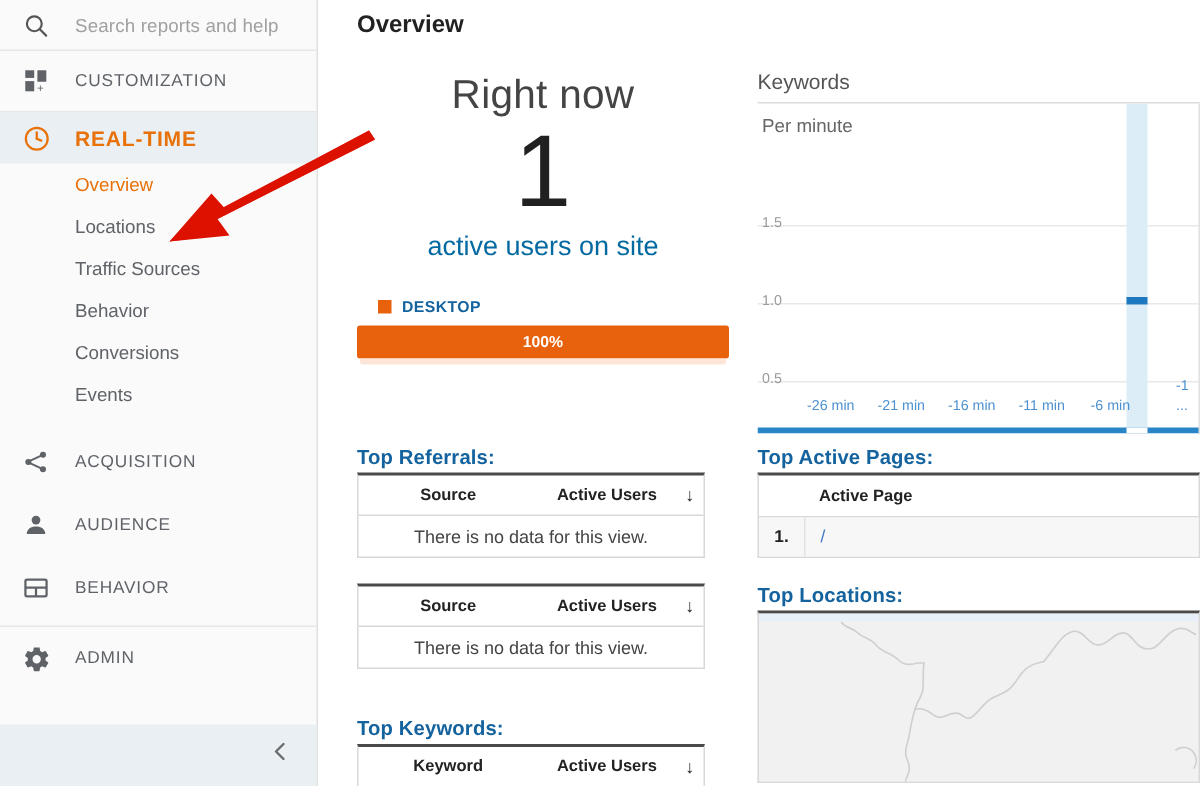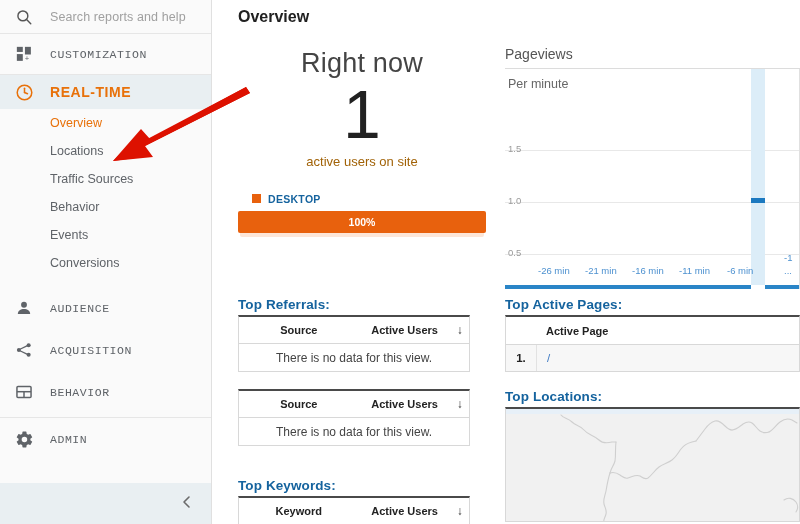--- a/index.html
+++ b/index.html
@@ -24,21 +24,21 @@
   .search-ph{
     font-size:12.5px;color:#a0a0a0;margin-left:14px;letter-spacing:.1px;
   }
   .sep{height:1px;background:#e6e6e6;width:100%;}
 
   .nav-top{
     height:40px;display:flex;align-items:center;padding-left:12px;box-sizing:border-box;
   }
   .nav-icon{width:24px;flex:0 0 24px;display:flex;align-items:center;justify-content:center;}
   .nav-label{
-    margin-left:14px;font-size:11.5px;color:#5f6368;letter-spacing:.55px;font-weight:400;font-family:Liberation Mono, monospace;
+    margin-left:14px;font-size:11.5px;color:#5f6368;letter-spacing:.55px;font-weight:400;
   }
   .reports-hdr{
     height:26px;display:flex;align-items:center;padding-left:12px;
     font-size:12.5px;color:#5f6368;box-sizing:border-box;
   }
   .rt-row{
     height:34px;display:flex;align-items:center;padding-left:12px;
     background:#e9eff2;box-sizing:border-box;
   }
   .rt-label{
@@ -66,21 +66,21 @@
   .page-title{
     font-size:16px;font-weight:bold;color:#212121;padding:8px 0 0 26px;
   }
 
   
   .rightnow{
     position:absolute;left:26px;top:48px;width:248px;text-align:center;
   }
   .rn-title{font-size:27px;color:#444;font-weight:400;letter-spacing:.2px;}
   .rn-num{font-size:68px;color:#212121;font-weight:300;line-height:.98;margin-top:2px;}
-  .rn-cap{font-size:13px;color:#a16207;margin-top:6px;}
+  .rn-cap{font-size:18px;color:#0369a1;margin-top:6px;}
   .legend{
     margin-top:24px;display:flex;align-items:center;justify-content:flex-start;padding-left:14px;
   }
   .legend-sw{width:9px;height:9px;background:#e8610d;flex:0 0 9px;}
   .legend-txt{margin-left:7px;font-size:10.5px;color:#15639e;font-weight:bold;letter-spacing:.3px;}
   .bar-wrap{margin-top:6px;}
   .bar{
     height:22px;background:#e8610d;border-radius:2px;display:flex;align-items:center;
     justify-content:center;color:#fff;font-size:10.5px;font-weight:bold;
   }
@@ -196,49 +196,49 @@
     <div class="sub-item">
         <span>Locations</span>
       </div>
     <div class="sub-item">
         <span>Traffic Sources</span>
       </div>
     <div class="sub-item">
         <span>Behavior</span>
       </div>
     <div class="sub-item">
+        <span>Conversions</span>
+      </div>
+    <div class="sub-item">
         <span>Events</span>
       </div>
-    <div class="sub-item">
-        <span>Conversions</span>
-      </div>
 
     <div style="height:10px"></div>
-
-    <div class="section-row">
-      <span class="nav-icon">
-        <svg width="18" height="18" viewBox="0 0 24 24">
-            <circle cx="12" cy="7.6" r="3.9" fill="#5f6368"></circle>
-            <path d="M3.8 20c0-4.5 3.7-6.7 8.2-6.7s8.2 2.2 8.2 6.7z" fill="#5f6368"></path>
-          </svg>
-      </span>
-      <span class="nav-label">AUDIENCE</span>
-    </div>
 
     <div class="section-row">
       <span class="nav-icon">
         <svg width="18" height="18" viewBox="0 0 24 24">
           <circle cx="18.2" cy="5.6" r="2.7" fill="#5f6368"></circle>
           <circle cx="18.2" cy="18.4" r="2.7" fill="#5f6368"></circle>
           <circle cx="5.2" cy="12" r="2.7" fill="#5f6368"></circle>
           <line x1="6.6" y1="11" x2="16.6" y2="6.3" stroke="#5f6368" stroke-width="1.8"></line>
           <line x1="6.6" y1="13" x2="16.6" y2="17.7" stroke="#5f6368" stroke-width="1.8"></line>
         </svg>
       </span>
       <span class="nav-label">ACQUISITION</span>
+    </div>
+
+    <div class="section-row">
+      <span class="nav-icon">
+        <svg width="18" height="18" viewBox="0 0 24 24">
+            <circle cx="12" cy="7.6" r="3.9" fill="#5f6368"></circle>
+            <path d="M3.8 20c0-4.5 3.7-6.7 8.2-6.7s8.2 2.2 8.2 6.7z" fill="#5f6368"></path>
+          </svg>
+      </span>
+      <span class="nav-label">AUDIENCE</span>
     </div>
 
     <div class="section-row">
       <span class="nav-icon">
         <svg width="18" height="18" viewBox="0 0 24 24">
           <rect x="2.6" y="4.6" width="18.8" height="14.8" rx="1.4" fill="none" stroke="#5f6368" stroke-width="2"></rect>
           <line x1="2.6" y1="11.6" x2="21.4" y2="11.6" stroke="#5f6368" stroke-width="2"></line>
           <line x1="12" y1="11.6" x2="12" y2="19.4" stroke="#5f6368" stroke-width="2"></line>
         </svg>
       </span>
@@ -277,21 +277,21 @@
         <span class="legend-sw"></span>
         <span class="legend-txt">DESKTOP</span>
       </div>
       <div class="bar-wrap">
         <div class="bar">100%</div>
         <div class="bar-shadow"></div>
       </div>
     </div>
 
     <div class="chart-panel">
-      <div class="chart-title">Pageviews</div>
+      <div class="chart-title">Keywords</div>
       <div class="chart-box">
         <div class="per-min">Per minute</div>
 
         <div class="gridline" style="top:81px"></div>
         <div class="gridline" style="top:133px"></div>
         <div class="gridline" style="top:185px"></div>
 
         <div class="ytick" style="top:74px">1.5</div>
         <div class="ytick" style="top:126px">1.0</div>
         <div class="ytick" style="top:178px">0.5</div>

